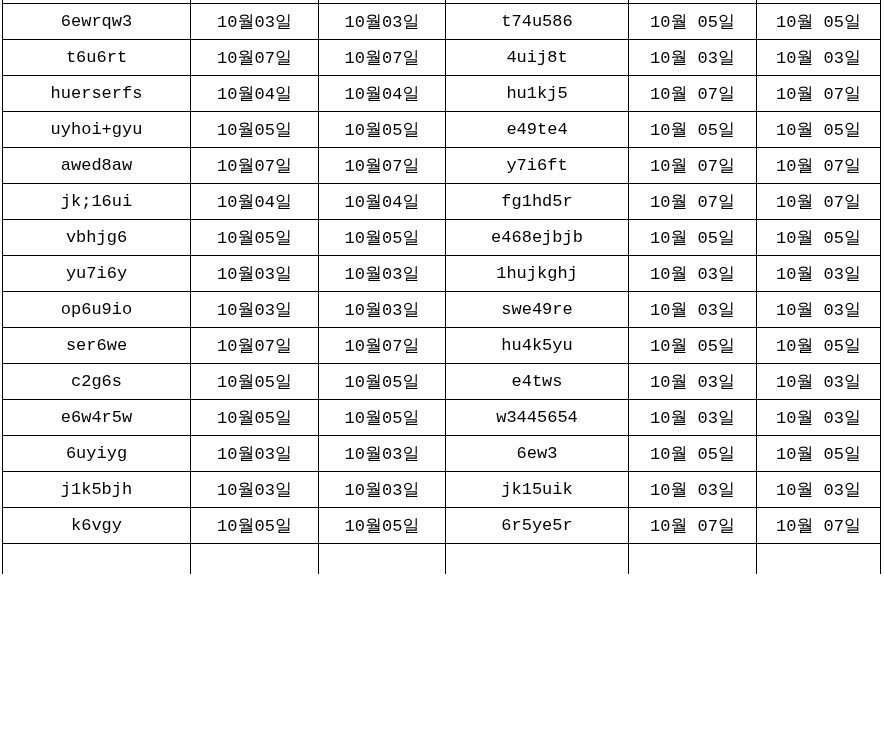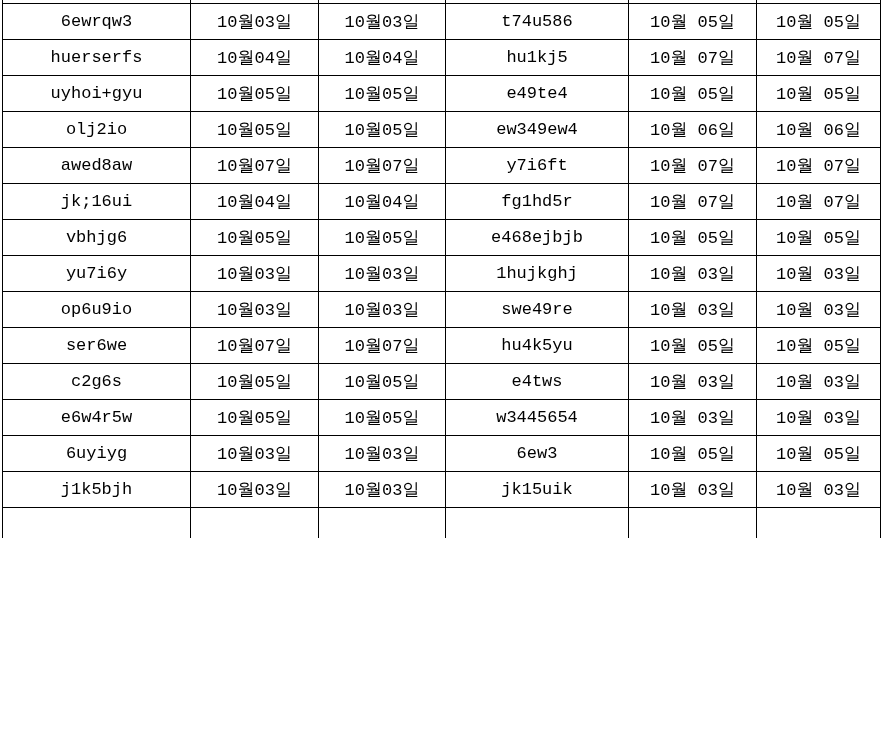--- a/index.html
+++ b/index.html
@@ -66,42 +66,42 @@
       </tr>
       <tr class="data-row">
     <td>6ewrqw3</td>
     <td>10월03일</td>
     <td>10월03일</td>
     <td>t74u586</td>
     <td>10월 05일</td>
     <td>10월 05일</td>
   </tr>
         <tr class="data-row">
+    <td>t6u6rt</td>
+    <td>10월07일</td>
+    <td>10월07일</td>
+    <td>4uij8t</td>
+    <td>10월 03일</td>
+    <td>10월 03일</td>
+  </tr>
+        <tr class="data-row">
     <td>huerserfs</td>
     <td>10월04일</td>
     <td>10월04일</td>
     <td>hu1kj5</td>
     <td>10월 07일</td>
     <td>10월 07일</td>
   </tr>
         <tr class="data-row">
     <td>uyhoi+gyu</td>
     <td>10월05일</td>
     <td>10월05일</td>
     <td>e49te4</td>
     <td>10월 05일</td>
     <td>10월 05일</td>
-  </tr>
-        <tr class="data-row">
-    <td>olj2io</td>
-    <td>10월05일</td>
-    <td>10월05일</td>
-    <td>ew349ew4</td>
-    <td>10월 06일</td>
-    <td>10월 06일</td>
   </tr>
         <tr class="data-row">
     <td>awed8aw</td>
     <td>10월07일</td>
     <td>10월07일</td>
     <td>y7i6ft</td>
     <td>10월 07일</td>
     <td>10월 07일</td>
   </tr>
         <tr class="data-row">
@@ -169,20 +169,28 @@
     <td>10월 05일</td>
   </tr>
         <tr class="data-row">
     <td>j1k5bjh</td>
     <td>10월03일</td>
     <td>10월03일</td>
     <td>jk15uik</td>
     <td>10월 03일</td>
     <td>10월 03일</td>
   </tr>
+        <tr class="data-row">
+    <td>k6vgy</td>
+    <td>10월05일</td>
+    <td>10월05일</td>
+    <td>6r5ye5r</td>
+    <td>10월 07일</td>
+    <td>10월 07일</td>
+  </tr>
         <tr class="partial-bottom">
         <td></td>
         <td></td>
         <td></td>
         <td></td>
         <td></td>
         <td></td>
       </tr>
     </tbody>
   </table>

